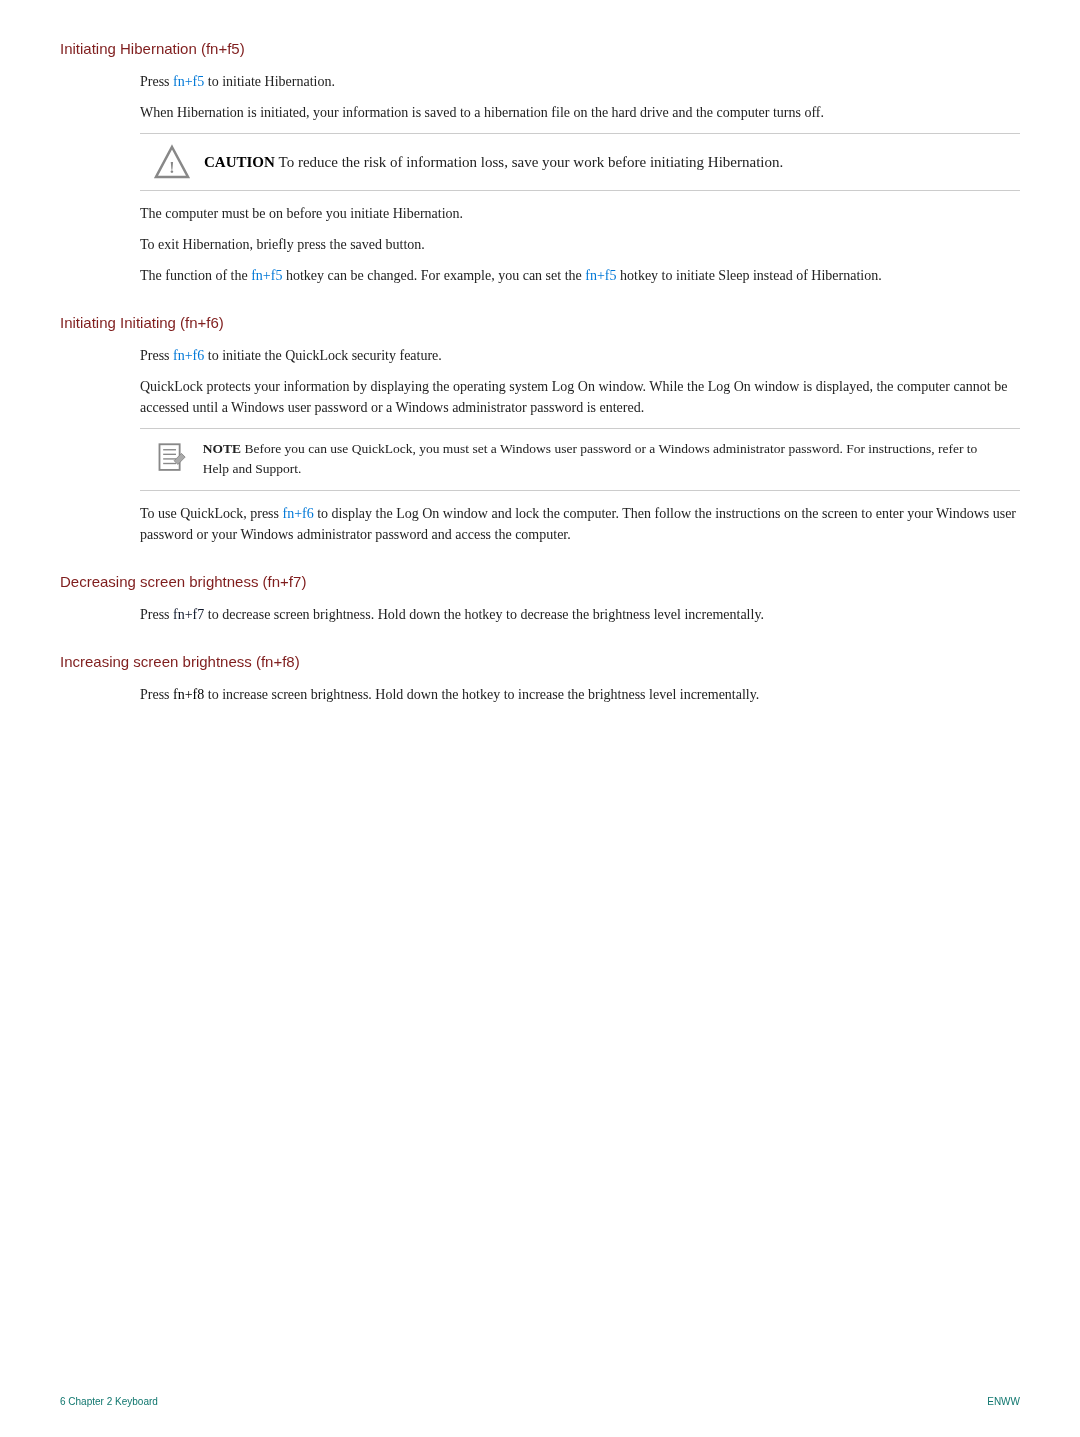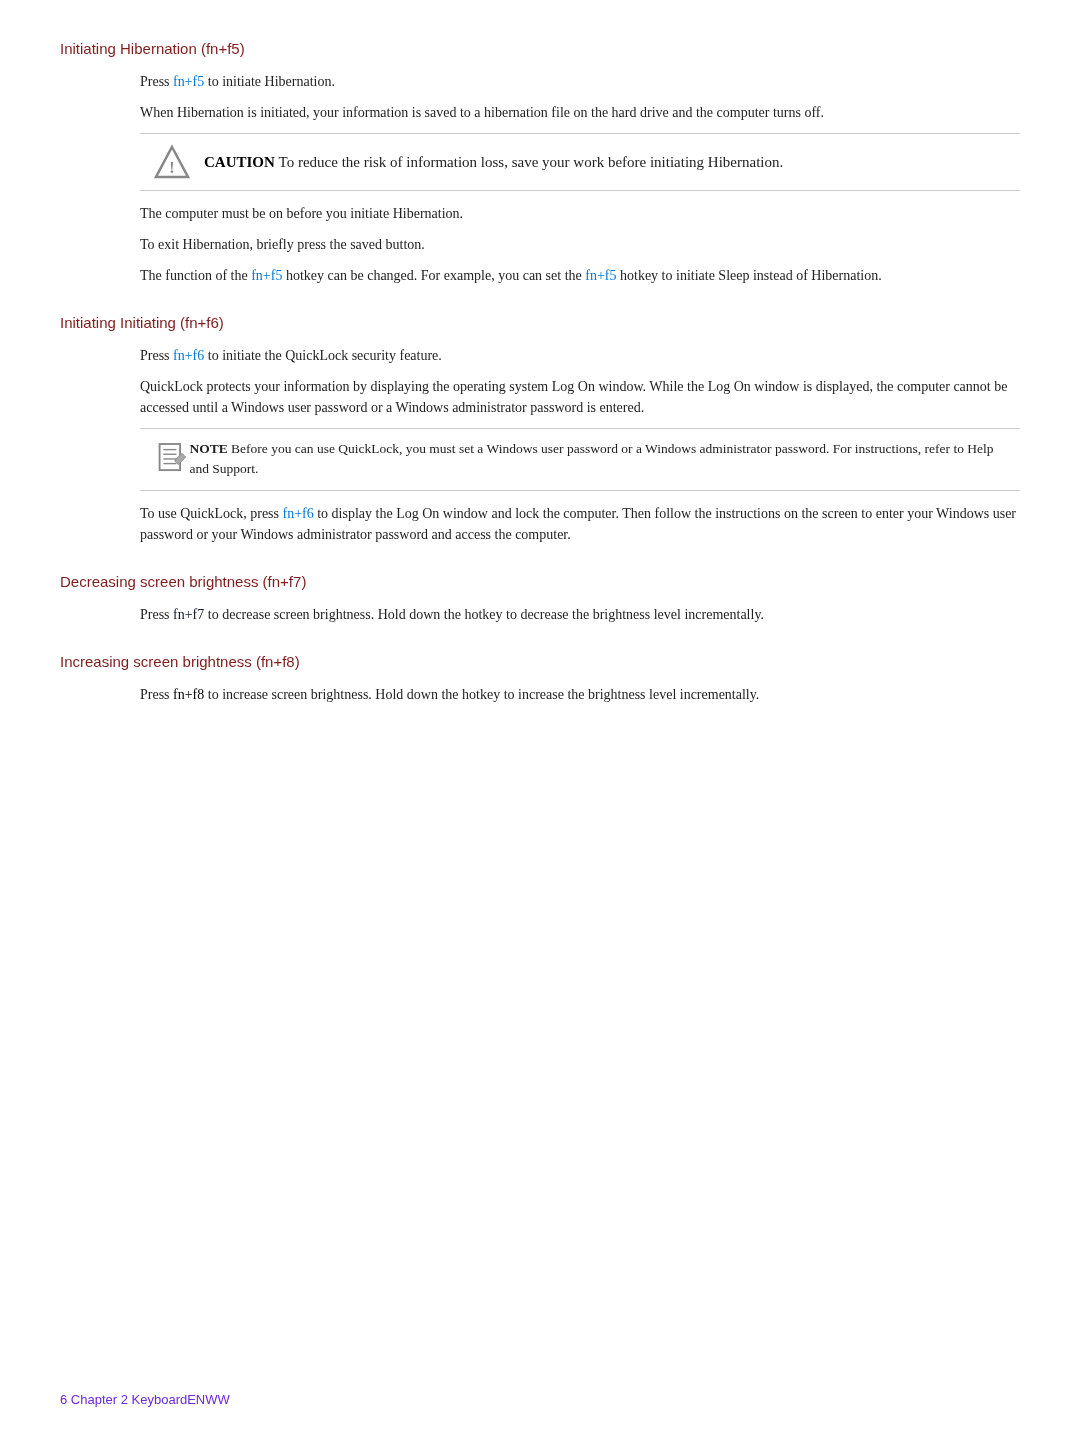--- a/index.html
+++ b/index.html
@@ -46,36 +46,38 @@
       font-weight: bold;
       color: #000000;
     }
     .note-box {
       border-top: 1px solid #cccccc;
       border-bottom: 1px solid #cccccc;
       padding: 10px 14px;
       margin-bottom: 12px;
       display: flex;
       align-items: flex-start;
+      gap: 14px;
     }
     .note-text {
       font-size: 13.5px;
       line-height: 1.5;
     }
     .note-label {
       font-weight: bold;
     }
     .footer {
       position: fixed;
       bottom: 30px;
       left: 60px;
       right: 60px;
       display: flex;
-      font-size: 13px;
-      color: #6d28d9;
+      justify-content: space-between;
+      font-size: 10px;
+      color: #0f766e;
     }
   </style>
 </head>
 <body>
 
 <div id="content">
     <div class="section">
       <div class="section-title">Initiating Hibernation (fn+f5)</div>
       <div class="indent">
         <div class="para">Press <span style="color: rgb(0, 120, 215);">fn+f5</span> to initiate Hibernation.</div>

